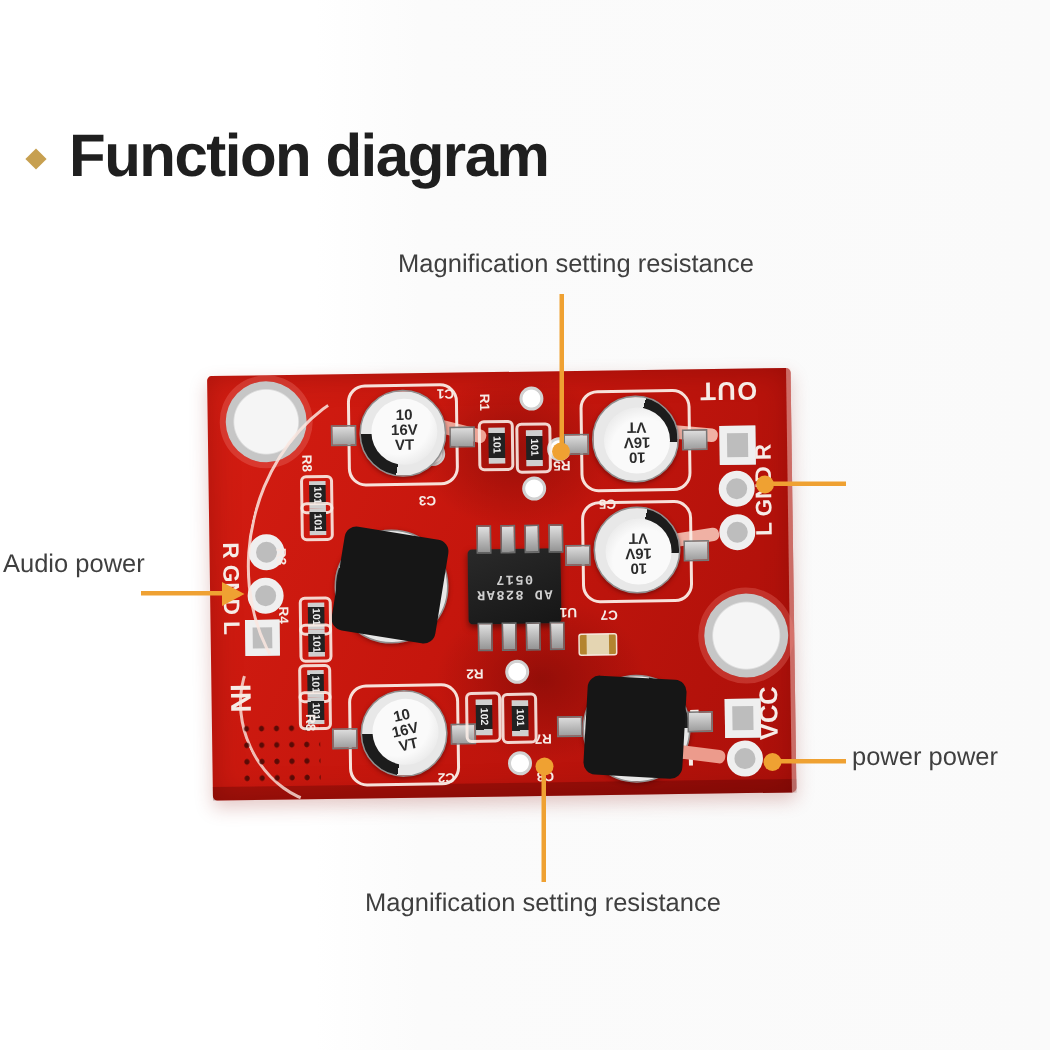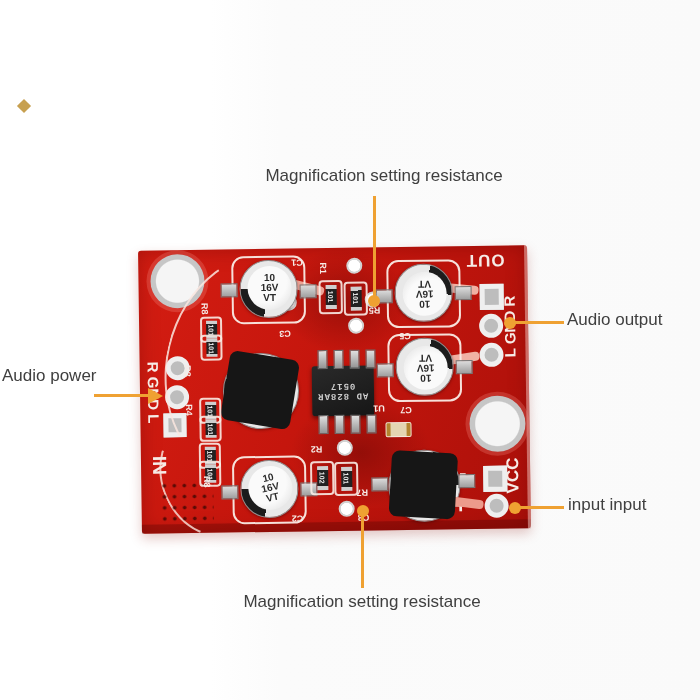--- a/index.html
+++ b/index.html
@@ -75,32 +75,32 @@
   .dots{background-image:radial-gradient(rgba(70,8,4,.85) 1.4px, transparent 2px);
         background-size:10px 11px;z-index:6;}
   .z20{z-index:20;}
 </style>
 </head>
 <body>
 
 <div class="stage">
 
   <div class="abs bullet" style="left:19px;top:101px;"></div>
+  <div class="abs title" style="left:46px;top:82px;">Function diagram</div>
 
   <div class="abs ann-text ann-center" style="left:214px;top:166px;">Magnification setting resistance</div>
   <div class="abs ann-line-v z20" style="left:373px;top:196px;height:102px;"></div>
   <div class="abs ann-dot" style="left:368px;top:295px;"></div>
 
   <div class="abs ann-dot" style="left:504px;top:317px;"></div>
   <div class="abs ann-line-h z20" style="left:512px;top:321px;width:52px;"></div>
-  <div class="abs ann-text" style="left:567px;top:310px;">Audio output</div>
 
   <div class="abs ann-dot" style="left:509px;top:502px;"></div>
   <div class="abs ann-line-h z20" style="left:517px;top:506px;width:47px;"></div>
-  <div class="abs ann-text" style="left:568px;top:495px;">input input</div>
+  <div class="abs ann-text" style="left:568px;top:495px;">power power</div>
 
   <div class="abs ann-dot" style="left:357px;top:505px;"></div>
   <div class="abs ann-line-v z20" style="left:361px;top:512px;height:76px;"></div>
   <div class="abs ann-text ann-center" style="left:192px;top:592px;">Magnification setting resistance</div>
 
   <div class="abs ann-text" style="left:2px;top:366px;">Audio power</div>
   <div class="abs ann-line-h z20" style="left:94px;top:394px;width:56px;"></div>
   <div class="abs arrow-right z20" style="left:148px;top:388px;"></div>
 
   <div class="abs pcb">

